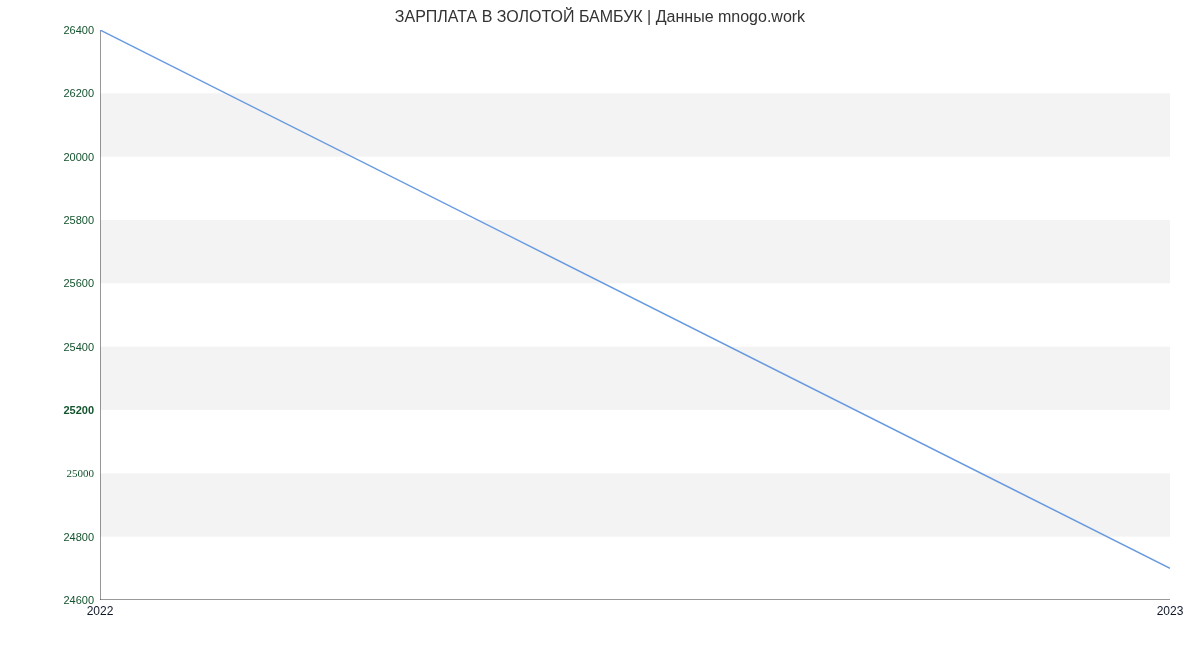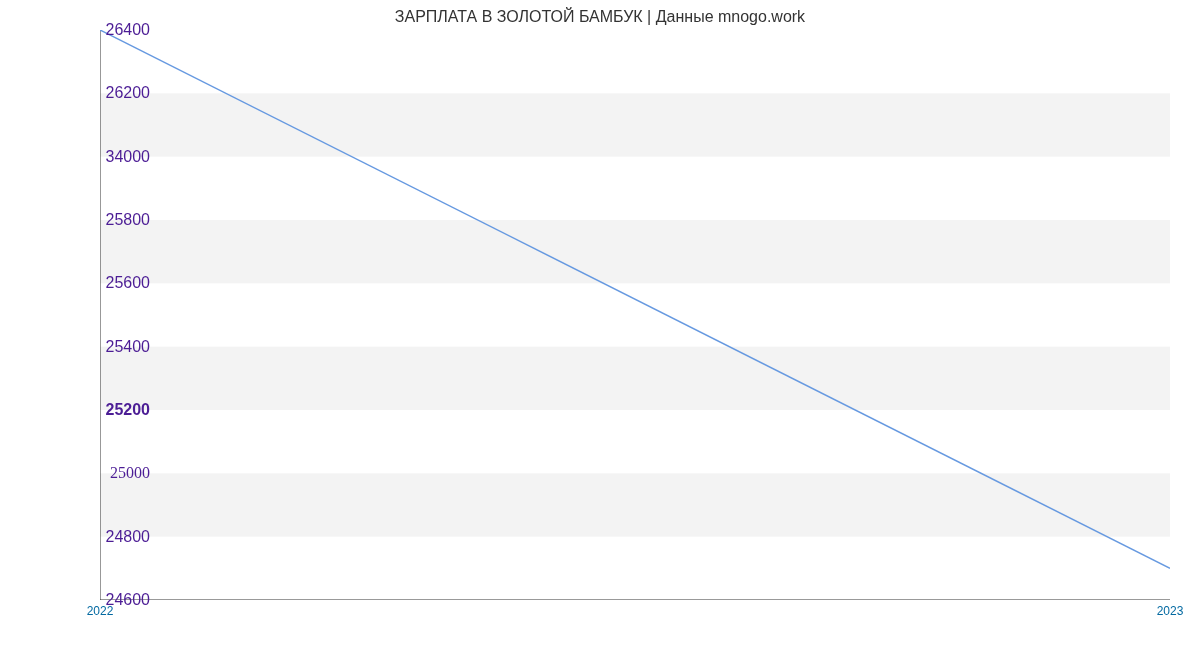--- a/index.html
+++ b/index.html
@@ -27,31 +27,31 @@
   }
   .plot-area {
     position: absolute;
     left: 100px;
     top: 30px;
     width: 1070px;
     height: 570px;
   }
   .y-tick-label {
     position: absolute;
-    right: 1050px;
+    right: 1106px;
     transform: translateY(-50%);
-    font-size: 16px;
-    color: #4c1d95;
+    font-size: 11px;
+    color: #14532d;
     text-align: right;
   }
   .x-tick-label {
     position: absolute;
     top: 604px;
     font-size: 12px;
-    color: #0369a1;
+    color: #0f172a;
     transform: translateX(-50%);
   }
   svg {
     display: block;
   }
 </style>
 </head>
 <body>
 
 <div class="chart-container">
@@ -84,21 +84,21 @@
   </svg>
 
   <div id="y-labels">
       <div class="y-tick-label" style="top: 600px;">24600</div>
       <div class="y-tick-label" style="top: 536.667px;">24800</div>
       <div class="y-tick-label" style="top: 473.333px; font-family: Liberation Serif, serif;">25000</div>
       <div class="y-tick-label" style="top: 410px; font-weight: bold;">25200</div>
       <div class="y-tick-label" style="top: 346.667px;">25400</div>
       <div class="y-tick-label" style="top: 283.333px;">25600</div>
       <div class="y-tick-label" style="top: 220px;">25800</div>
-      <div class="y-tick-label" style="top: 156.667px;">34000</div>
+      <div class="y-tick-label" style="top: 156.667px;">20000</div>
       <div class="y-tick-label" style="top: 93.3333px;">26200</div>
       <div class="y-tick-label" style="top: 30px;">26400</div>
     </div>
   <div id="x-labels">
       <div class="x-tick-label" style="left: 100px;">2022</div>
       <div class="x-tick-label" style="left: 1170px;">2023</div>
     </div>
 </div>
 
 </body></html>

